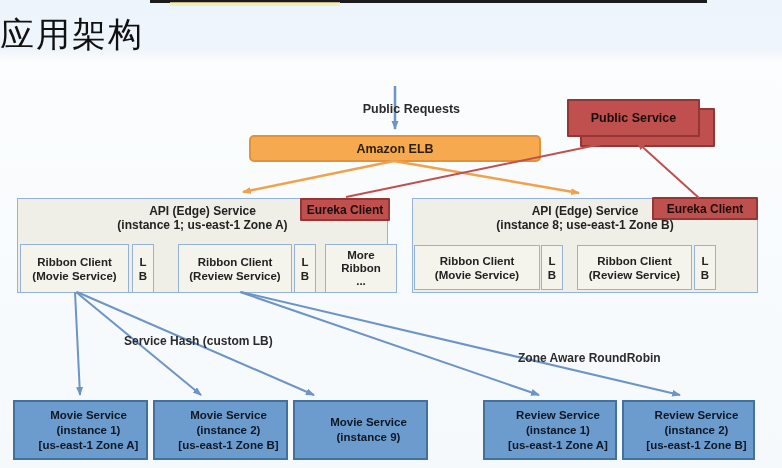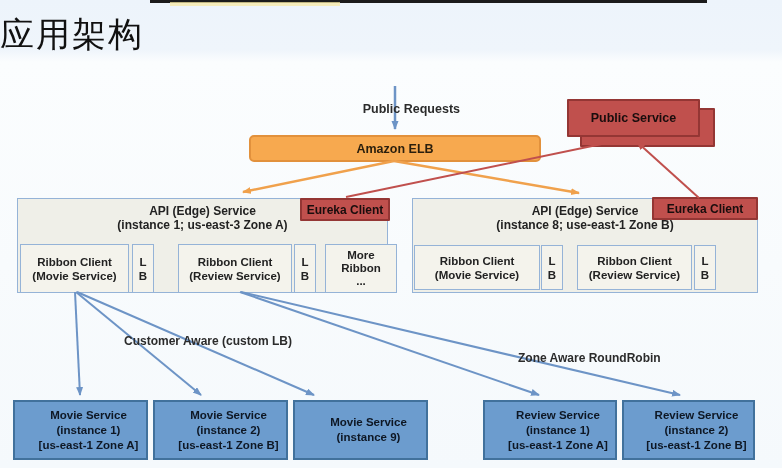--- a/index.html
+++ b/index.html
@@ -33,35 +33,35 @@
 <body>
 
 <div class="stage">
 
   <div class="topbar"></div>
   <div class="topbar-smudge"></div>
 
   <div class="slide-title">应用架构</div>
 
   <div class="float-label pr">Public Requests</div>
-  <div class="float-label" style="left:124px; top:334px; font-size:12px;">Customer Aware (custom LB)</div>
+  <div class="float-label" style="left:124px; top:334px; font-size:12px;">Service Hash (custom LB)</div>
   <div class="float-label" style="left:518px; top:351px; font-size:12px;">Zone Aware RoundRobin</div>
 
   <div class="box elb" style="left:249px; top:135px; width:292px; height:27px;">
     <span>Amazon ELB</span>
   </div>
 
   <div class="box red-shadow" style="left:580px; top:108px; width:135px; height:39px;"></div>
   <div class="box red" style="left:567px; top:99px; width:133px; height:38px; font-size:12.5px;">
     <span>Public Service</span>
   </div>
 
   <div class="box apibox" style="left:17px; top:198px; width:371px; height:95px;">
     <div class="t1">API (Edge) Service</div>
-    <div class="t2">(instance 1; us-east-3 Zone A)</div>
+    <div class="t2">(instance 1; us-east-1 Zone A)</div>
   </div>
   <div class="box red" style="left:300px; top:198px; width:90px; height:23px; font-size:12px;">
     <span>Eureka Client</span>
   </div>
   <div class="box inner" style="left:20px; top:244px; width:109px; height:49px;">
     <div>Ribbon Client</div>
     <div>(Movie Service)</div>
   </div>
   <div class="box inner" style="left:132px; top:244px; width:22px; height:49px;">
     <div>L</div>

